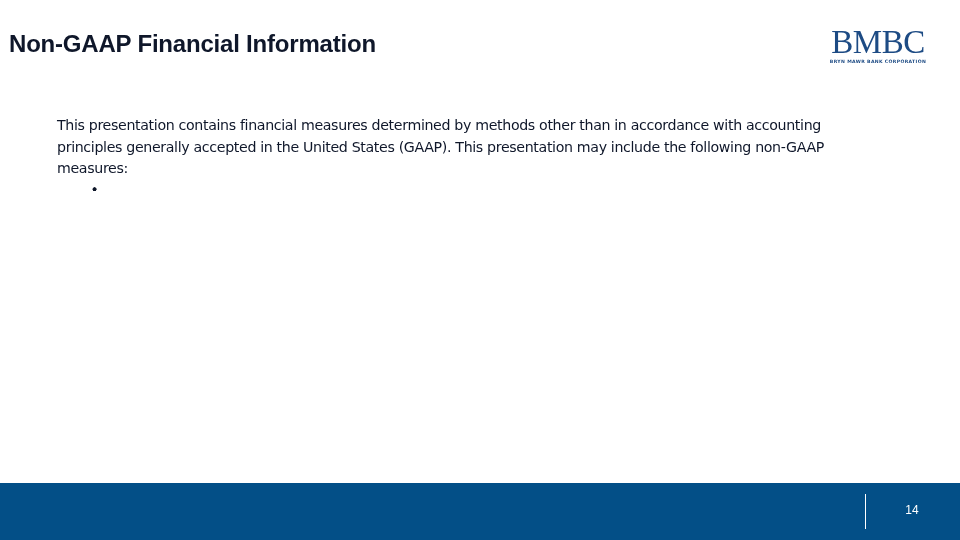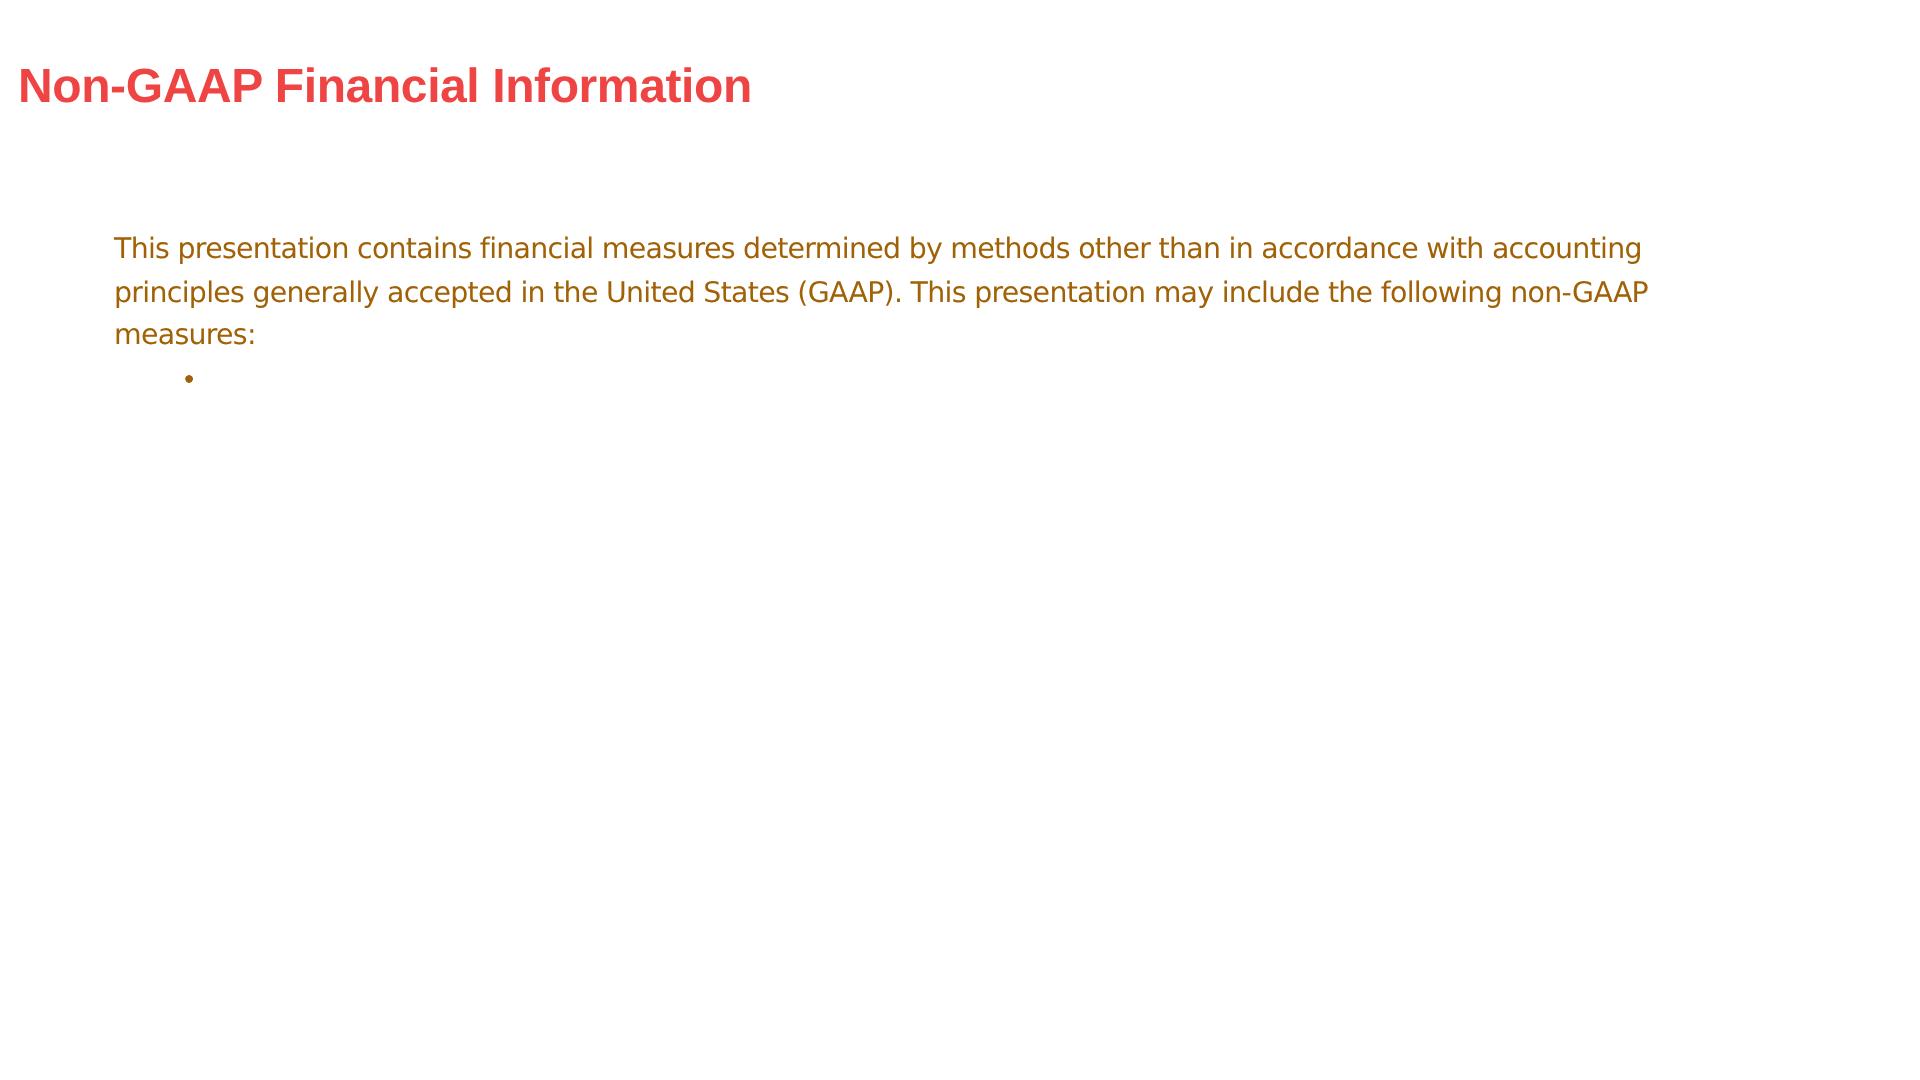--- a/index.html
+++ b/index.html
@@ -16,21 +16,21 @@
       height: 540px;
       background: #ffffff;
     }
     .title {
       position: absolute;
       left: 9px;
       top: 30px;
       font-family: "Liberation Sans", sans-serif;
       font-weight: bold;
       font-size: 24px;
-      color: #ef4444;
+      color: #0f172a;
       letter-spacing: -0.2px;
       margin: 0;
     }
     .logo {
       position: absolute;
       left: 820px;
       top: 27px;
       width: 116px;
       text-align: center;
     }
@@ -51,21 +51,21 @@
       white-space: nowrap;
     }
     .body-text {
       position: absolute;
       left: 57px;
       top: 115px;
       width: 800px;
       font-family: "DejaVu Sans", sans-serif;
       font-size: 14.2px;
       line-height: 21.6px;
-      color: #a16207;
+      color: #0f172a;
       letter-spacing: -0.35px;
     }
     .intro {
       margin: 0;
     }
     .bullets {
       list-style: none;
       margin: 0;
       padding: 0;
     }
@@ -107,33 +107,41 @@
       color: #ffffff;
     }
   </style>
 </head>
 <body>
 
 <div class="slide">
 
   <h1 class="title">Non-GAAP Financial Information</h1>
 
+  <div class="logo">
+    <div class="logo-mark">BMBC</div>
+    <div class="logo-sub">BRYN MAWR BANK CORPORATION</div>
+  </div>
 
   <div class="body-text">
     <p class="intro">This presentation contains financial measures determined by methods other than in accordance with accounting principles generally accepted in the United States (GAAP). This presentation may include the following non-GAAP measures:</p>
     <ul class="bullets">
       <li class="bullet">
         <span class="bullet-dot">•</span>
       </li>
       <li class="bullet">
         <span class="bullet-dot">•</span>
       </li>
       <li class="bullet">
         <span class="bullet-dot">•</span>
       </li>
       <li class="bullet">
         <span class="bullet-dot">•</span>
       </li>
     </ul>
   </div>
 
+  <div class="footer">
+    <div class="footer-divider"></div>
+    <div class="page-number">14</div>
+  </div>
 
 </div>
 
 </body></html>

